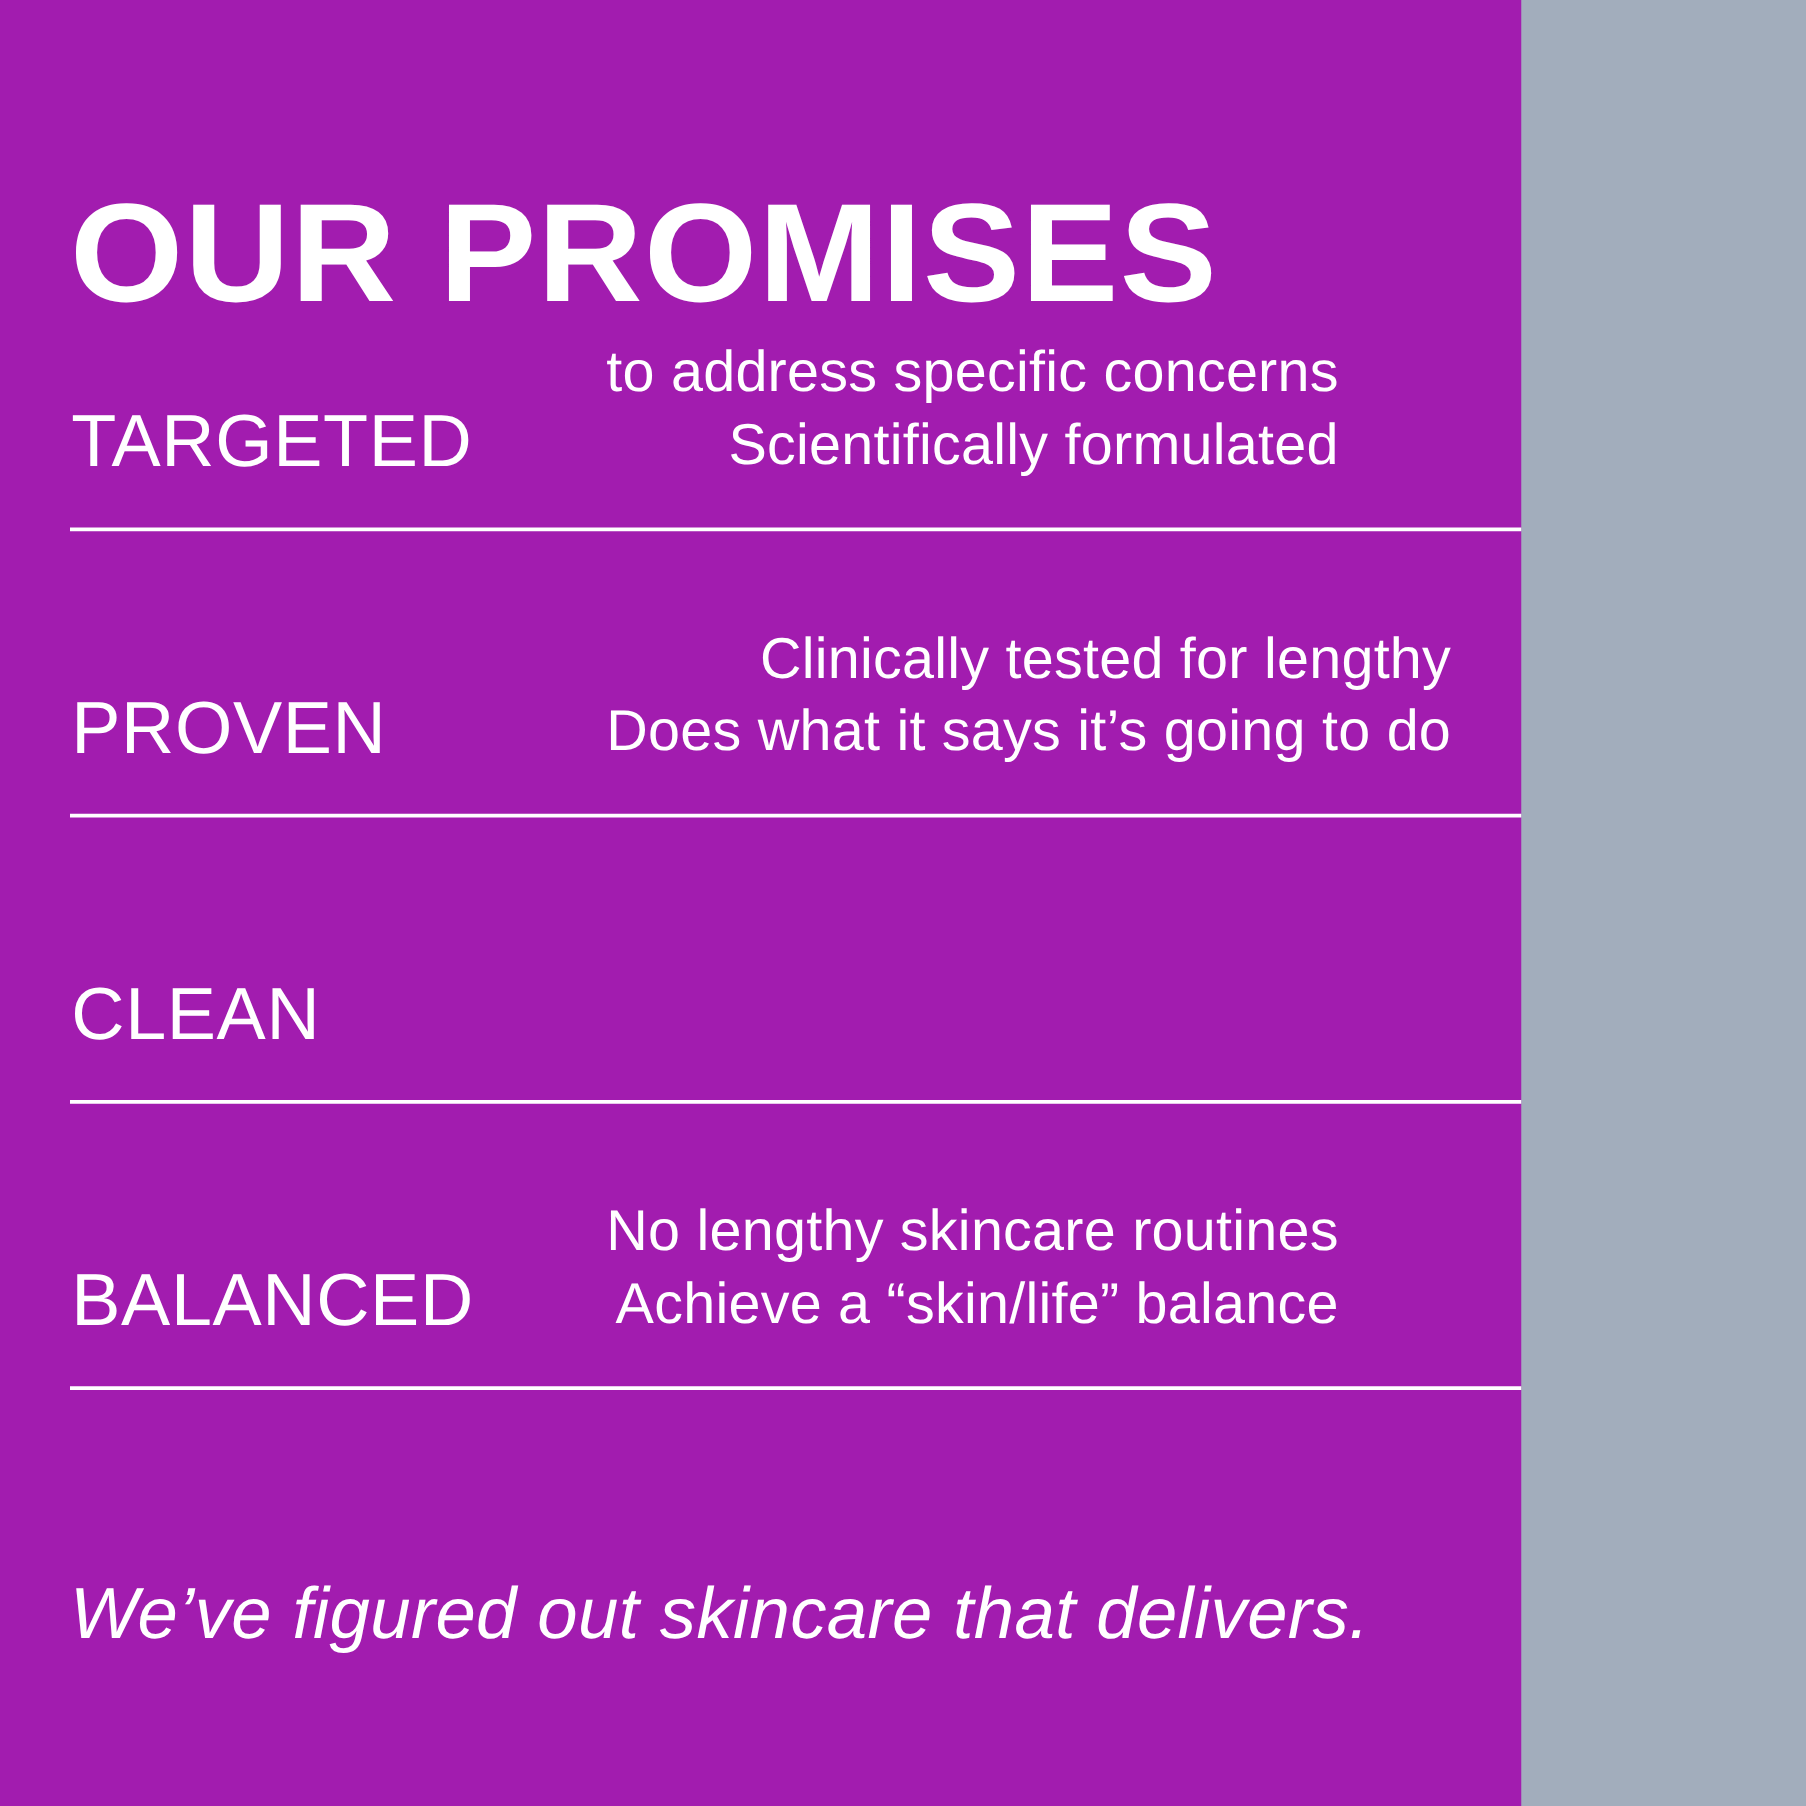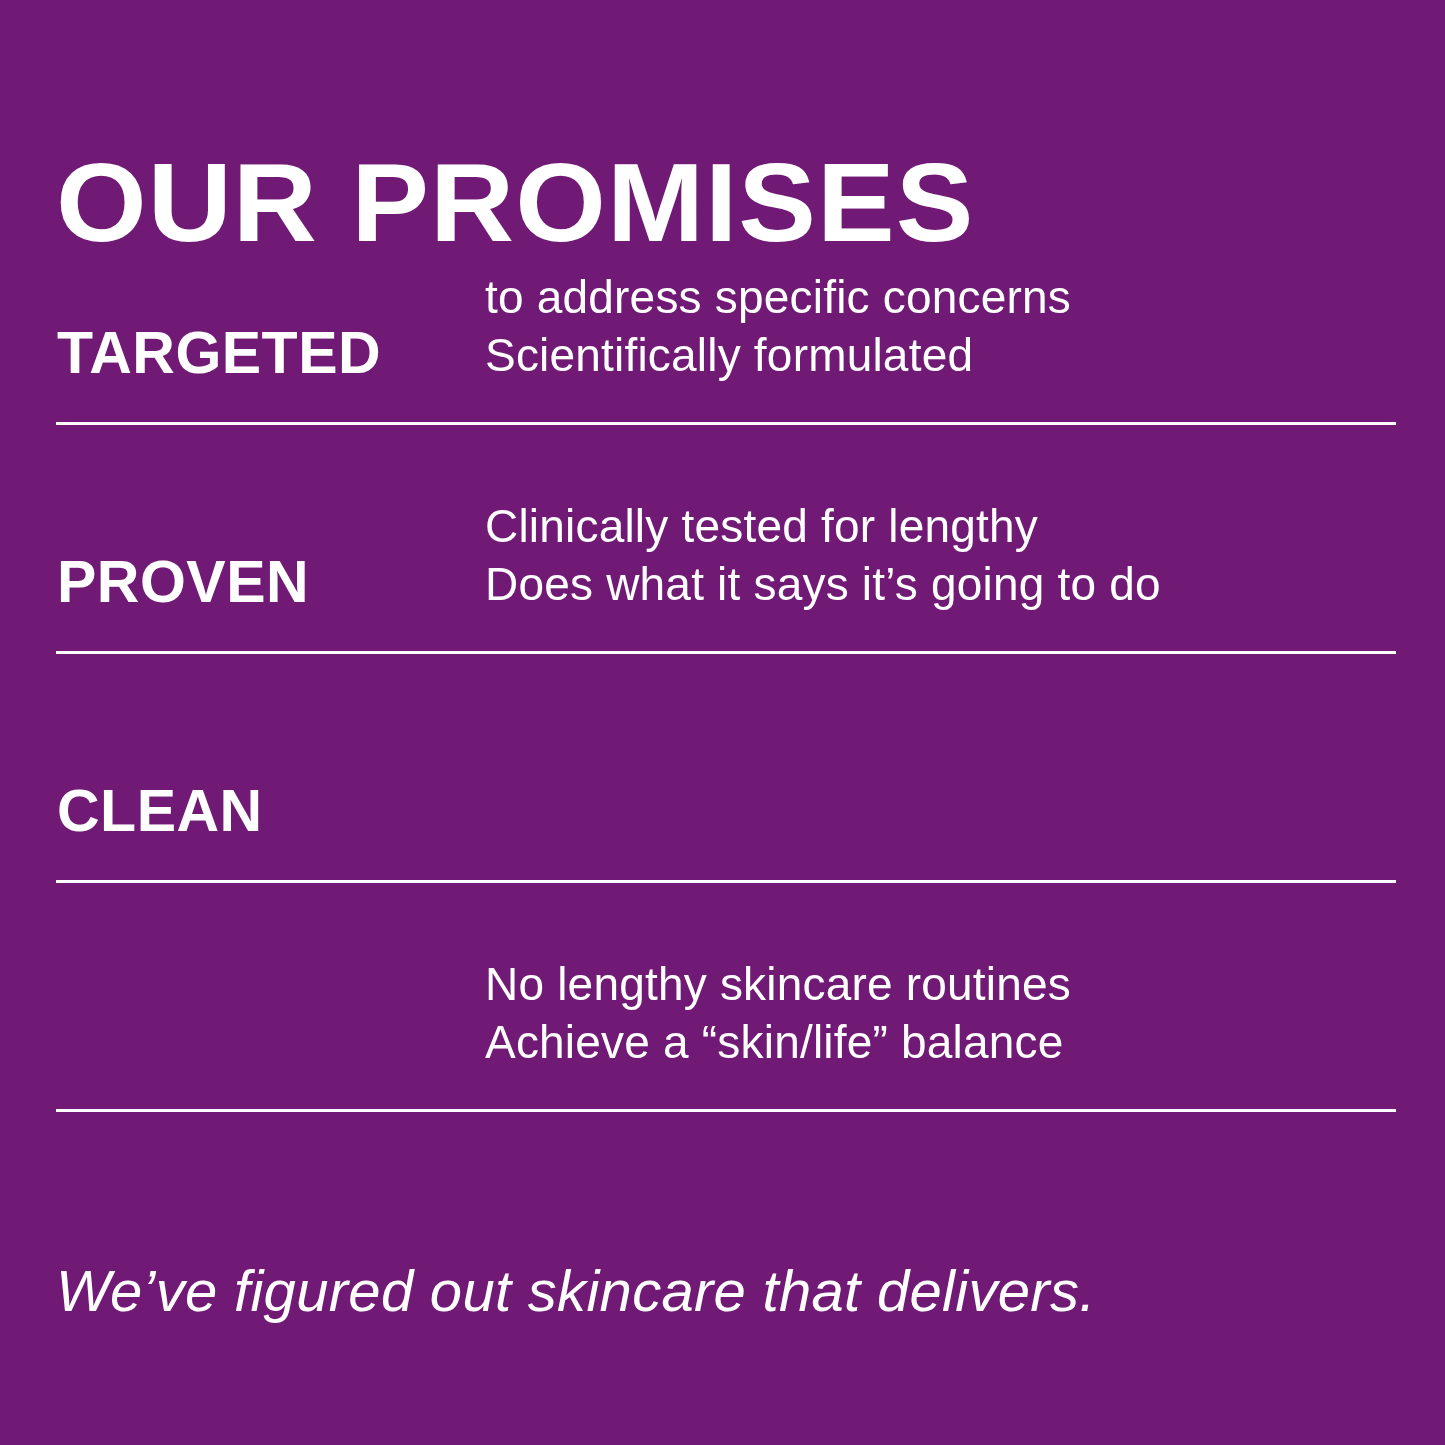--- a/index.html
+++ b/index.html
@@ -2,25 +2,26 @@
 <html><head>
 <meta charset="utf-8">
 <style>
   html, body {
     margin: 0;
     padding: 0;
     background: #a2adbc;
   }
   .poster {
     position: relative;
-    width: 1445px;
+    width: 1217px;
     height: 1445px;
-    background: #701a75;
+    background: #a21caf;
     overflow: hidden;
     font-family: "Liberation Sans", "DejaVu Sans", sans-serif;
+    text-align: right;
     -webkit-font-smoothing: antialiased;
   }
 
   
   .title {
     position: absolute;
     left: 56px;
     top: 72px;
     font-family: "Liberation Sans Narrow", "Liberation Sans", "DejaVu Sans Condensed", sans-serif;
     font-weight: 700;
@@ -50,21 +51,21 @@
     left: 0;
     right: 0;
     bottom: 0;
     height: 229px;
   }
   .label {
     position: absolute;
     left: 57px;
     bottom: 42px;
     font-family: "Liberation Sans Narrow", "Liberation Sans", "DejaVu Sans Condensed", sans-serif;
-    font-weight: 700;
+    font-weight: 400;
     font-size: 59px;
     line-height: 1;
     letter-spacing: 0.5px;
     color: #ffffff;
     white-space: nowrap;
   }
   .desc {
     position: absolute;
     left: 485px;
     bottom: 41px;
@@ -135,20 +136,21 @@
 
     <div class="row">
       <div class="row-inner">
         <div class="label">CLEAN</div>
         <div class="divider"></div>
       </div>
     </div>
 
     <div class="row">
       <div class="row-inner">
+        <div class="label">BALANCED</div>
         <div class="desc">
           <span class="desc-line">No lengthy skincare routines</span>
           <span class="desc-line">Achieve a “skin/life” balance</span>
         </div>
         <div class="divider"></div>
       </div>
     </div>
 
   </div>
 

